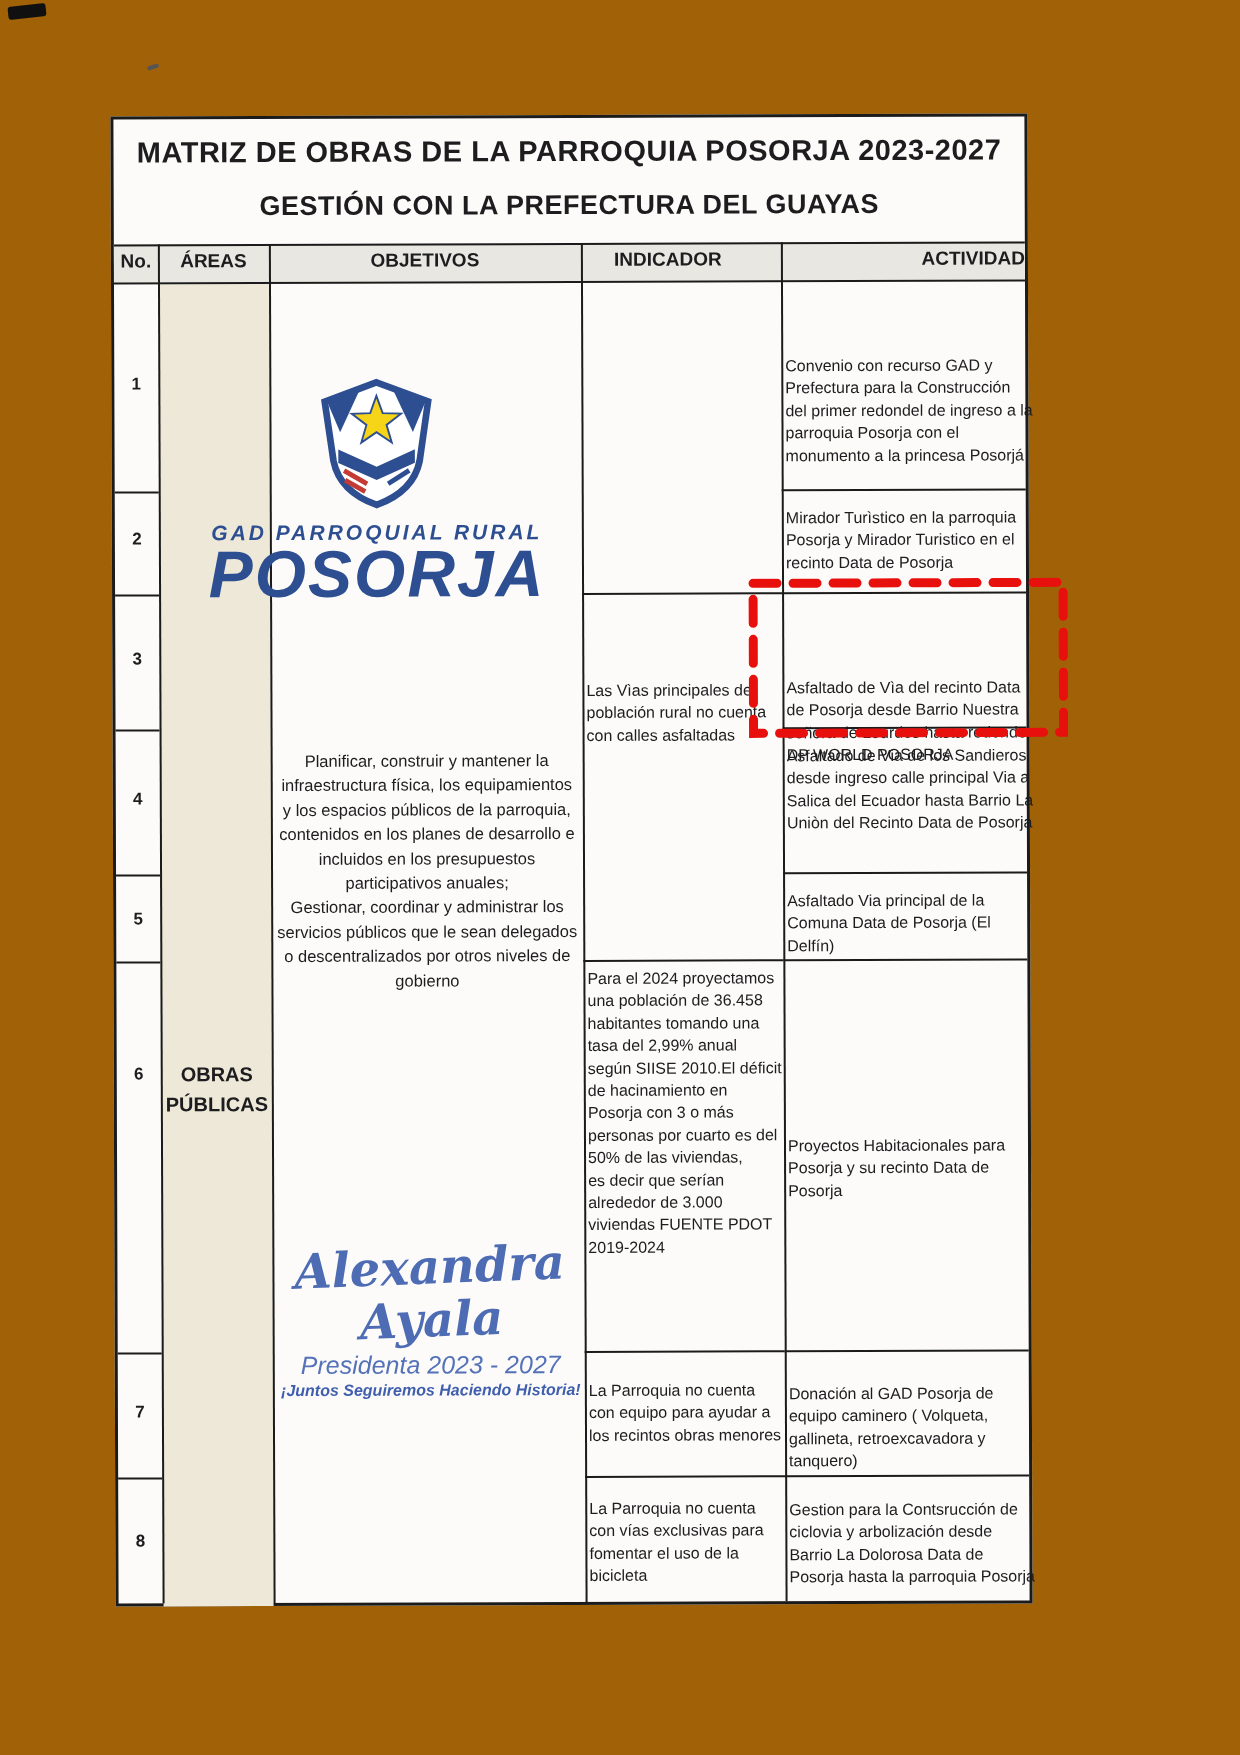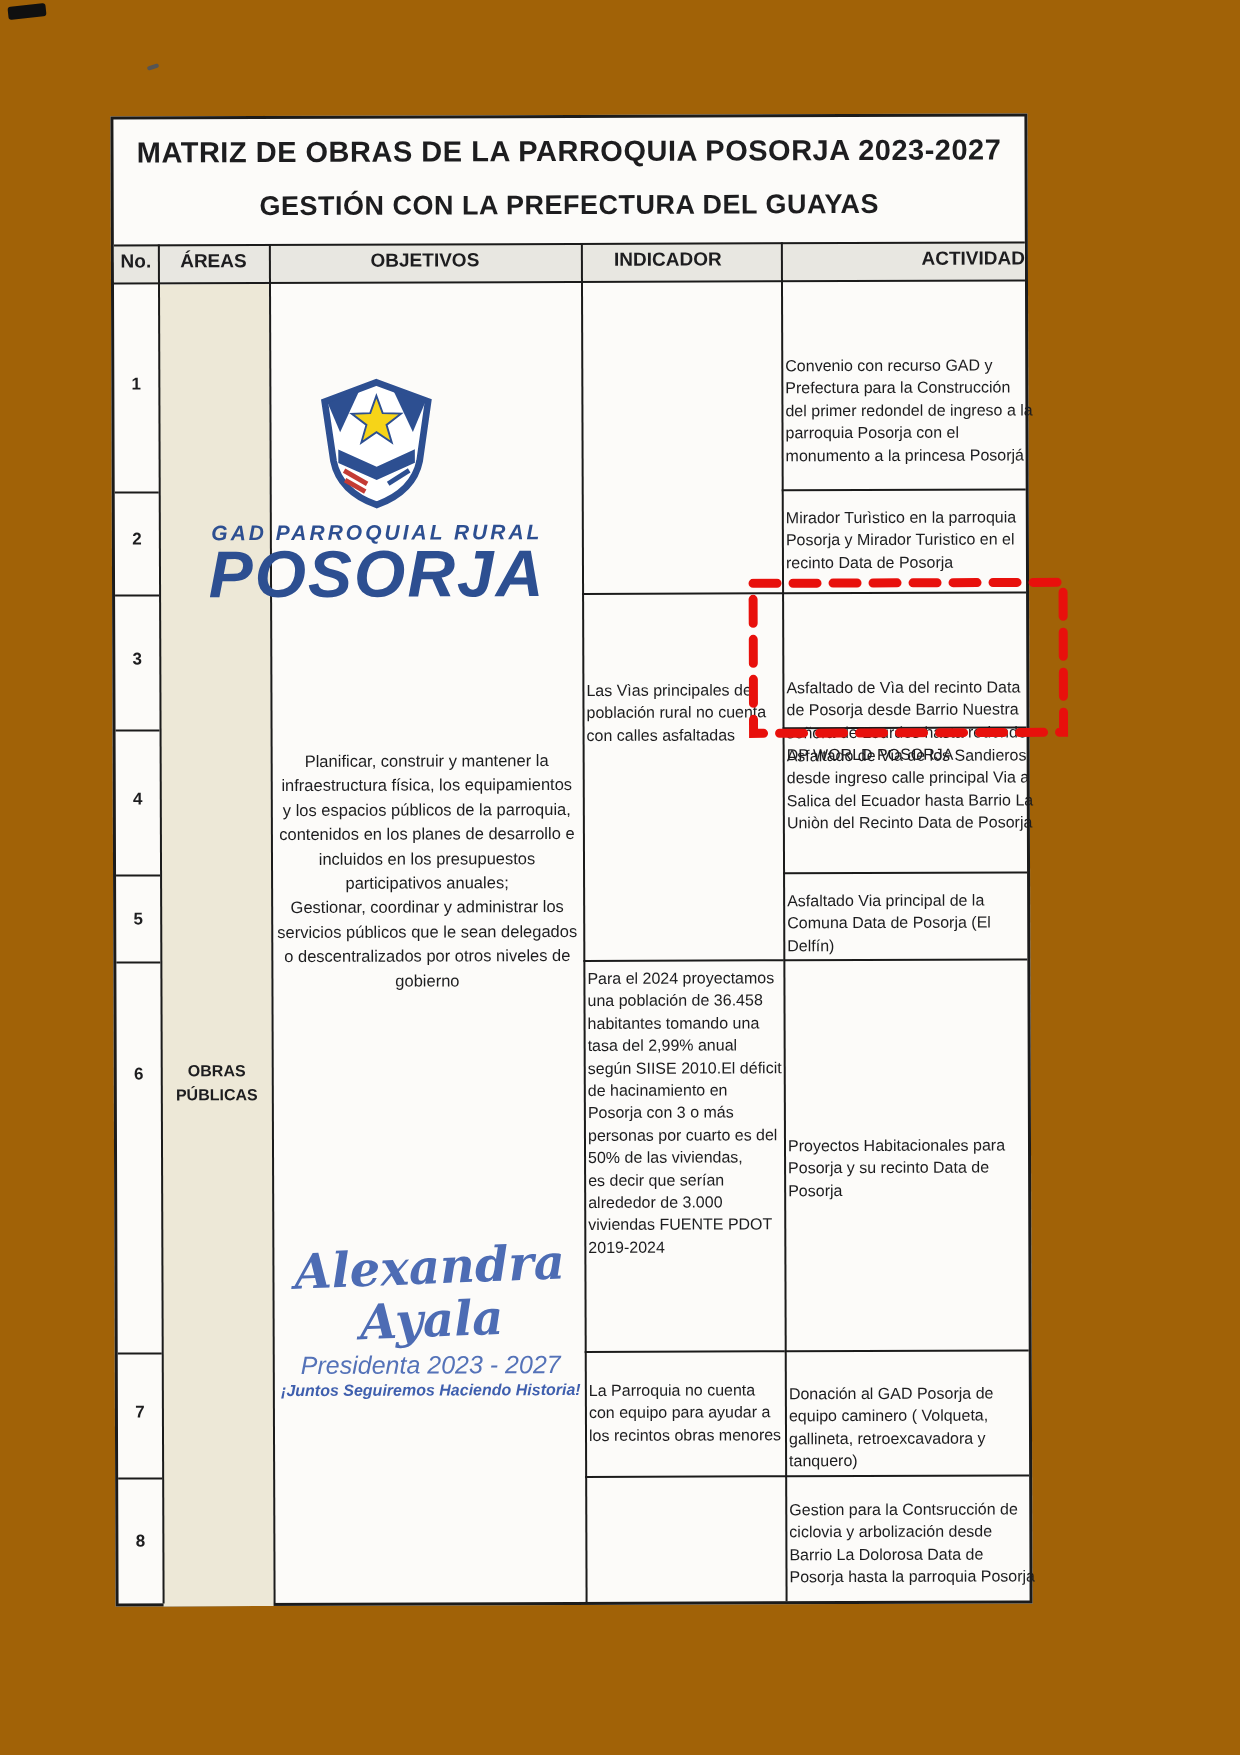--- a/index.html
+++ b/index.html
@@ -19,21 +19,21 @@
       font-size:29px;font-weight:600;letter-spacing:.5px;}
   .t2{position:absolute;left:0;top:72px;width:100%;text-align:center;
       font-size:27px;font-weight:600;letter-spacing:.5px;}
   .header-bg{position:absolute;left:0;top:125px;width:100%;height:38px;background:#e8e7e1;}
   .hline{position:absolute;height:2px;background:#1b1b1b;}
   .vline{position:absolute;width:2px;background:#1b1b1b;}
   .hcell{position:absolute;top:131px;text-align:center;font-size:19px;font-weight:700;}
   .beige{position:absolute;left:45px;top:165px;width:110px;height:1322px;background:#ede8d7;}
   .rownum{position:absolute;left:0;width:44px;text-align:center;font-size:17px;font-weight:600;}
   .areas-label{position:absolute;left:45px;width:110px;text-align:center;
-      font-size:16px;font-weight:700;white-space:pre-line;line-height:1.5;}
+      font-size:20px;font-weight:700;white-space:pre-line;line-height:1.5;}
   .objetivos{position:absolute;left:160px;width:302px;text-align:center;
       font-size:16.5px;line-height:1.48;white-space:pre-line;}
   .ind{position:absolute;left:471px;width:196px;font-size:16px;line-height:1.4;text-align:left;}
   .act{position:absolute;left:671px;width:248px;font-size:16px;line-height:1.4;text-align:left;}
   .prewrap{white-space:pre-line;}
   
   .logo{position:absolute;left:77px;top:258px;width:370px;text-align:center;}
   .logo .org-line{margin-top:6px;font-size:21px;font-weight:700;font-style:italic;
       letter-spacing:3px;color:#2d4f91;}
   .logo .org-name{margin-top:-4px;font-size:66px;font-weight:800;font-style:italic;
@@ -108,20 +108,21 @@
     <div class="areas-label" style="top:940px;">OBRAS
 PÚBLICAS</div>
 
     <div class="objetivos" style="top:630px;">Planificar, construir y mantener la infraestructura física, los equipamientos y los espacios públicos de la parroquia, contenidos en los planes de desarrollo e incluidos en los presupuestos participativos anuales;
 Gestionar, coordinar y administrar los servicios públicos que le sean delegados o descentralizados por otros niveles de gobierno</div>
 
     <div class="ind" style="top:562px;">Las Vìas principales de población rural no cuenta con calles asfaltadas</div>
     <div class="ind prewrap" style="top:850px;">Para el 2024 proyectamos una población de 36.458 habitantes tomando una tasa del 2,99% anual según SIISE 2010.El déficit de hacinamiento en Posorja con 3 o más personas por cuarto es del 50% de las viviendas,
 es decir que serían alrededor de 3.000 viviendas FUENTE PDOT 2019-2024</div>
     <div class="ind" style="top:1262px;">La Parroquia no cuenta con equipo para ayudar a los recintos obras menores</div>
+    <div class="ind" style="top:1380px;">La Parroquia no cuenta con vías exclusivas para fomentar el uso de la bicicleta</div>
 
     <div class="act" style="top:238px;">Convenio con recurso GAD y Prefectura para la Construcción del primer redondel de ingreso a la parroquia Posorja con el monumento a la princesa Posorjá</div>
     <div class="act" style="top:390px;">Mirador Turìstico en la parroquia Posorja y Mirador Turistico en el recinto Data de Posorja</div>
     <div class="act" style="top:512px;margin-top:48px;">Asfaltado de Vìa del recinto Data de Posorja desde Barrio Nuestra señora de Lourdes hasta redondel DP WORLD POSORJA</div>
     <div class="act" style="top:628px;">Asfaltado de Via de los Sandieros desde ingreso calle principal Via a Salica del Ecuador hasta Barrio La Uniòn del Recinto Data de Posorja</div>
     <div class="act" style="top:773px;">Asfaltado Via principal de la Comuna Data de Posorja (El Delfín)</div>
     <div class="act" style="top:1018px;">Proyectos Habitacionales para Posorja y su recinto Data de Posorja</div>
     <div class="act" style="top:1266px;">Donación al GAD Posorja de equipo caminero ( Volqueta, gallineta, retroexcavadora y tanquero)</div>
     <div class="act" style="top:1382px;">Gestion para la Contsrucción de ciclovia y arbolización desde Barrio La Dolorosa Data de Posorja hasta la parroquia Posorja</div>
 

